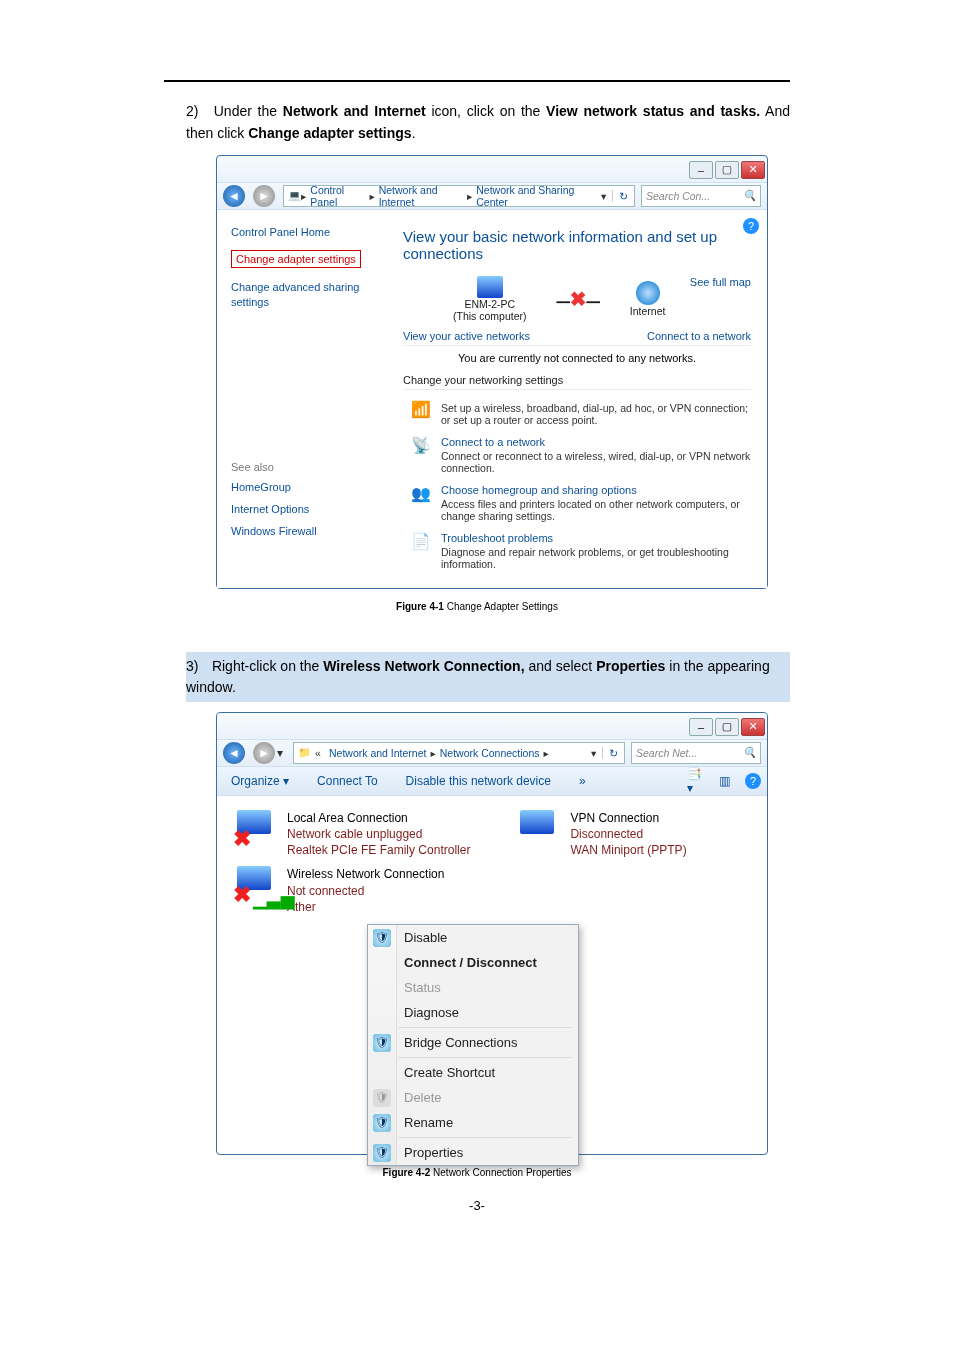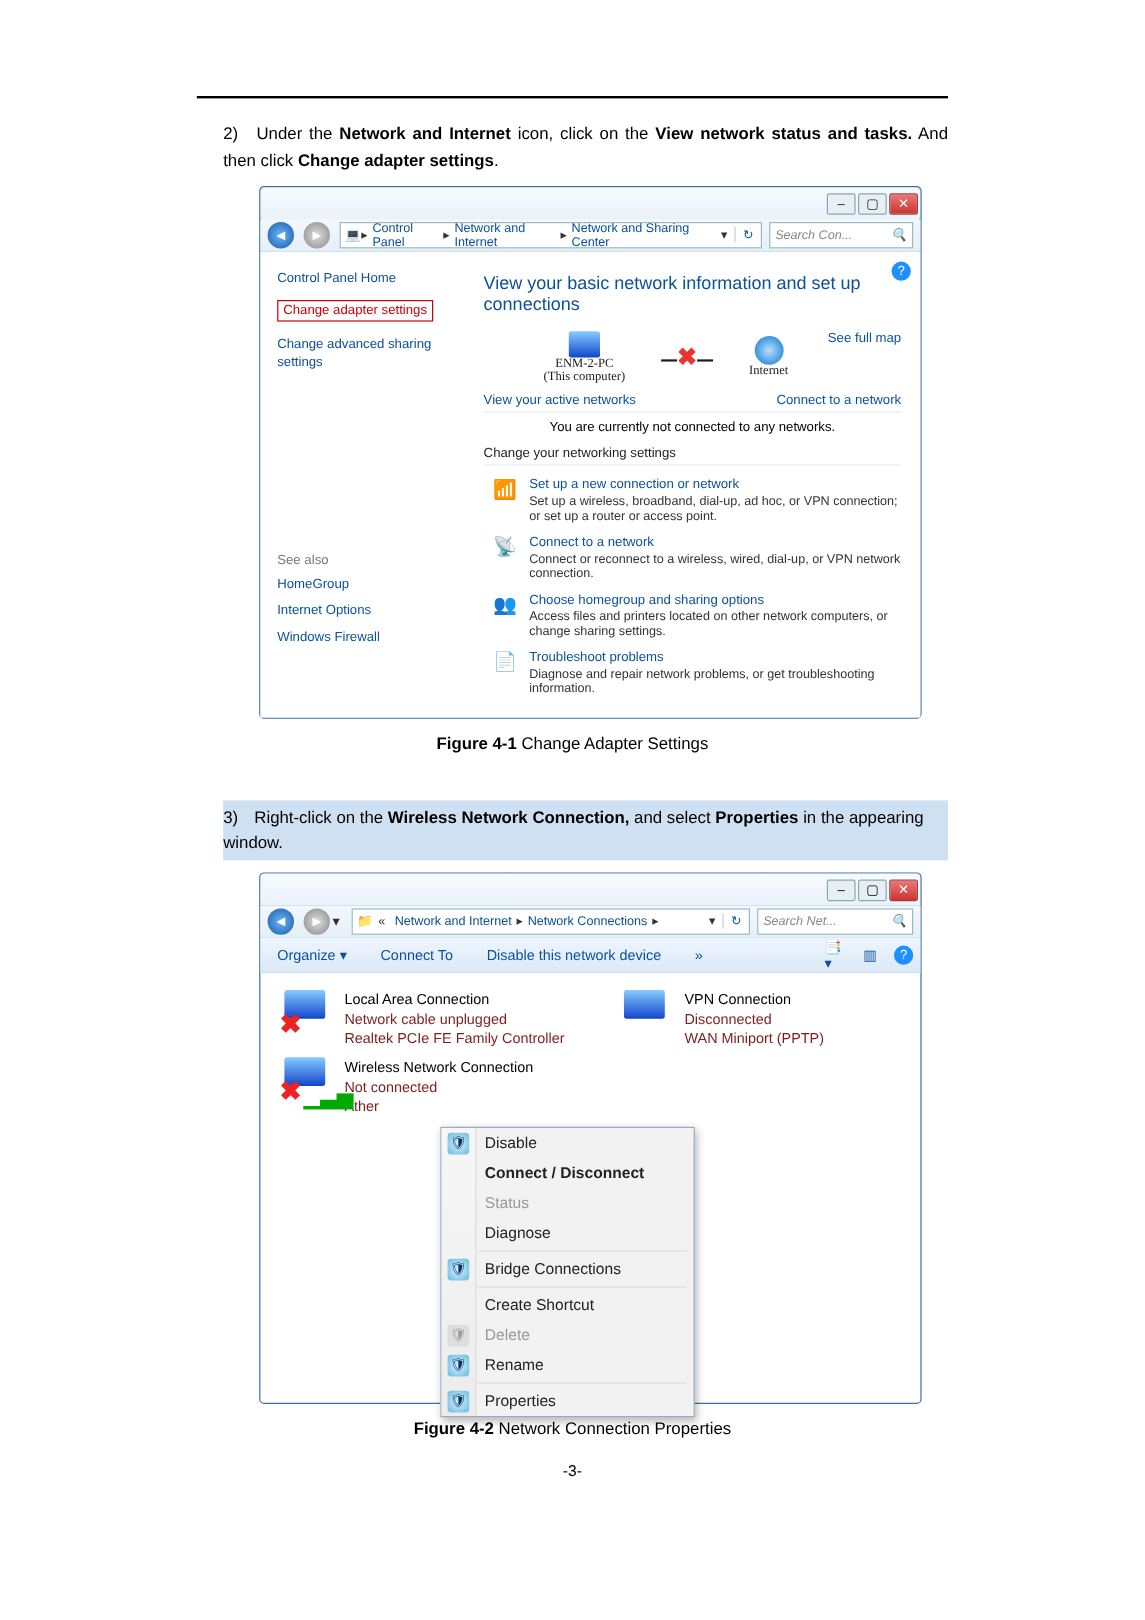--- a/index.html
+++ b/index.html
@@ -32,21 +32,21 @@
     background: #cfe0f2;
     margin: 40px 78px 6px 100px;
     padding: 4px 20px 4px 0;
     font-size: 14px;
     line-height: 1.5;
   }
   .blue-step .step-num { margin-left:-22px;}
   .figure-caption {
     text-align: center;
     margin: 12px 0 6px 0;
-    font-size: 14px;
+    font-size: 10px;
   }
   .figure-caption b { font-weight: bold; }
   .page-num { text-align:center; font-size:13px; margin-top:20px;}
 
   
   .win {
     margin: 10px 100px 0 130px;
     border: 1px solid #3b6ea5;
     border-radius: 4px;
     background: #fff;
@@ -99,21 +99,21 @@
   .left-link.red { color:#c00; border:1px solid #c00; padding:2px 4px; display:inline-block;}
   .left-link.multi { line-height:1.4;}
   .see-also { color:#777; margin-top:150px; margin-bottom:8px;}
   .win-right {
     flex:1; padding:14px 16px 10px 14px; position:relative;
   }
   .help-icon { position:absolute; top:8px; right:8px; width:16px; height:16px; border-radius:50%;
     background:#1e90ff; color:#fff; font-size:11px; display:flex; align-items:center; justify-content:center;}
   .section-head { color:#0a509a; font-size:15px; margin:4px 0 14px 0;}
   .see-full-map { float:right; color:#0a509a; font-size:11px;}
-  .net-diagram { display:flex; align-items:center; gap:30px; margin:4px 0 4px 50px;font-family:Liberation Serif, serif;}
+  .net-diagram { display:flex; align-items:center; gap:30px; margin:4px 0 4px 50px;}
   .net-item { text-align:center; font-size:10.5px;}
   .net-pc-icon { width:26px; height:22px; background:linear-gradient(#8cf,#14c); border-radius:2px; margin:0 auto;}
   .net-globe-icon { width:24px; height:24px; background:radial-gradient(#bdf,#07c); border-radius:50%; margin:0 auto; position:relative;}
   .net-x { color:#e33; font-weight:bold; font-size:20px; }
   .sub-head { font-size:11px; color:#0a509a; margin-top:10px;}
   .connect-link { float:right; color:#0a509a; font-size:11px;}
   .hr-thin {border:none; border-top:1px solid #e6ecf3; margin:3px 0 6px 0;}
   .not-connected{ text-align:center; font-size:11px; color:#000; margin:4px 0 10px 0;}
   .option-row { display:flex; gap:10px; margin:10px 0 8px 8px; font-size:11px;}
   .opt-icon { width:20px; height:20px; flex-shrink:0; display:flex; align-items:center; justify-content:center; font-size:16px;}
@@ -251,21 +251,20 @@
         </div>
         <hr class="hr-thin">
         <div class="not-connected">You are currently not connected to any networks.</div>
 
         <div class="sub-head" style="color:#222">Change your networking settings</div>
         <hr class="hr-thin">
 
         <div class="option-row">
           <div class="opt-icon">📶</div>
           <div>
-            <div class="opt-link">Set up a new connection or network</div>
             <div class="opt-desc">Set up a wireless, broadband, dial-up, ad hoc, or VPN connection; or set up a router or access point.</div>
           </div>
         </div>
         <div class="option-row">
           <div class="opt-icon">📡</div>
           <div>
             <div class="opt-link">Connect to a network</div>
             <div class="opt-desc">Connect or reconnect to a wireless, wired, dial-up, or VPN network connection.</div>
           </div>
         </div>

